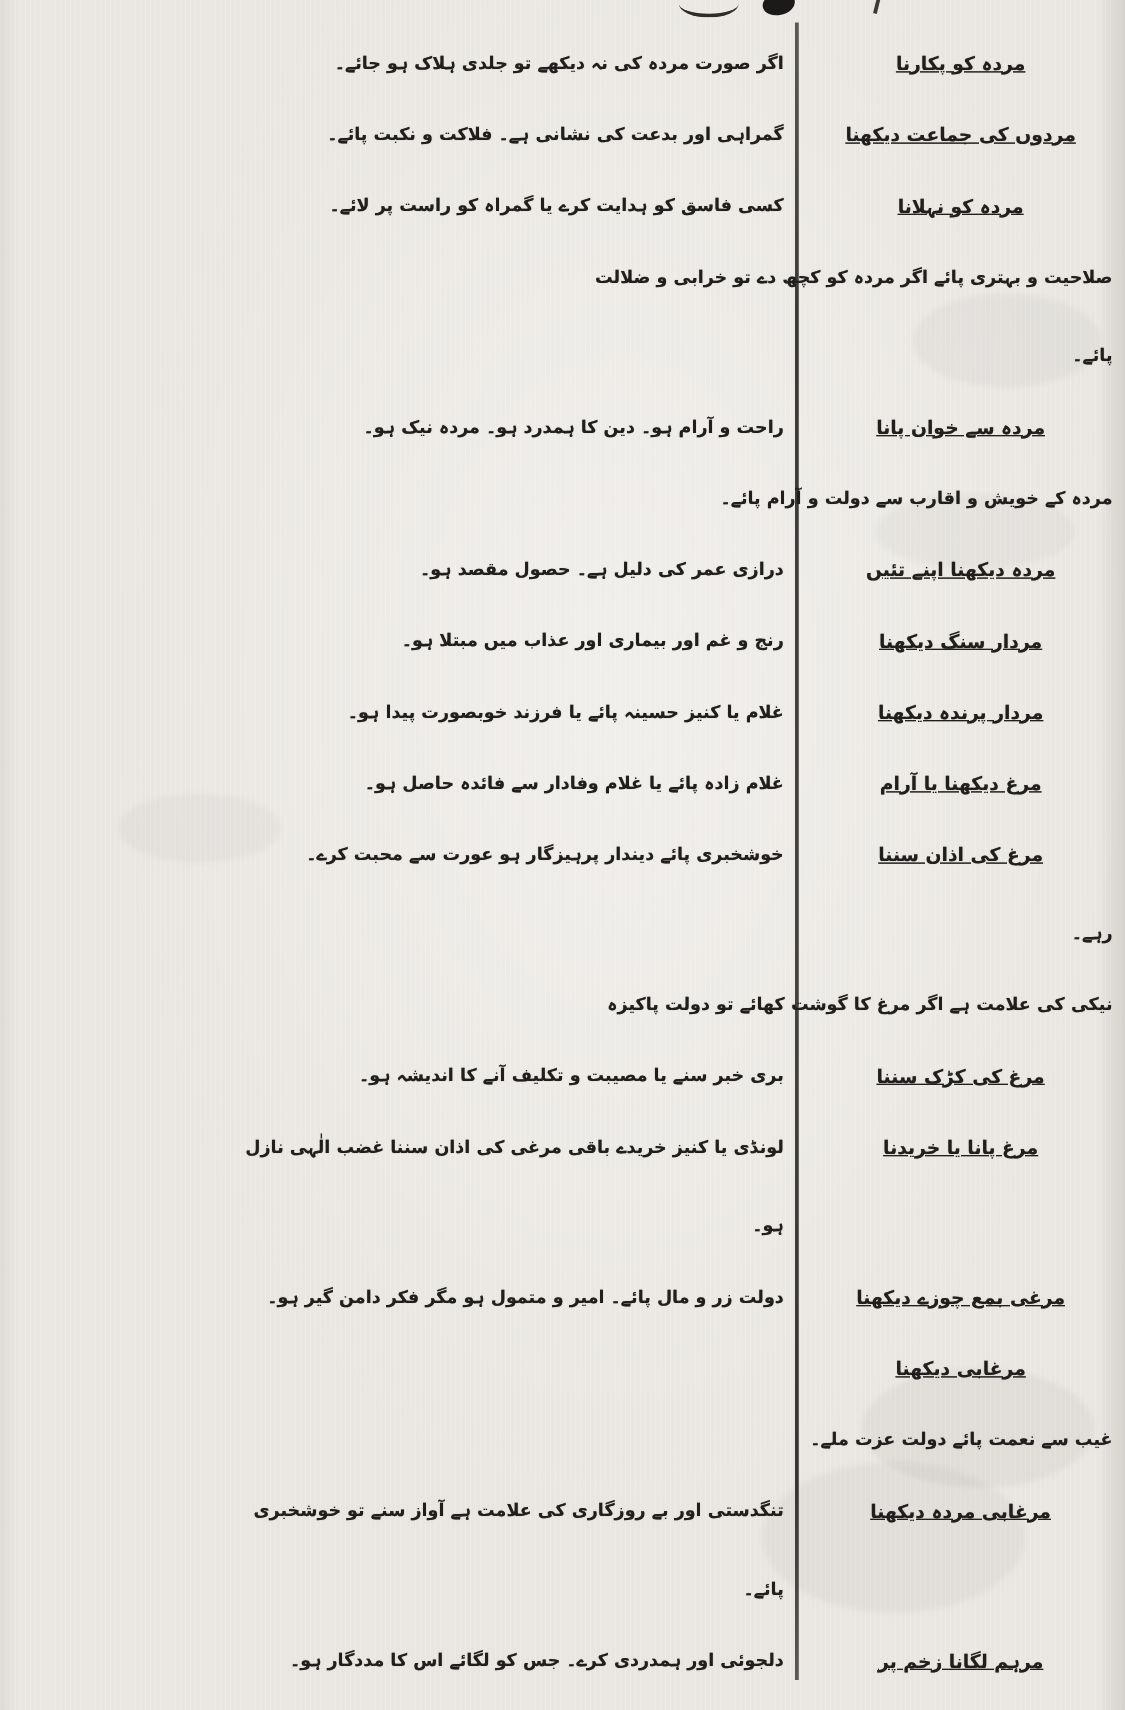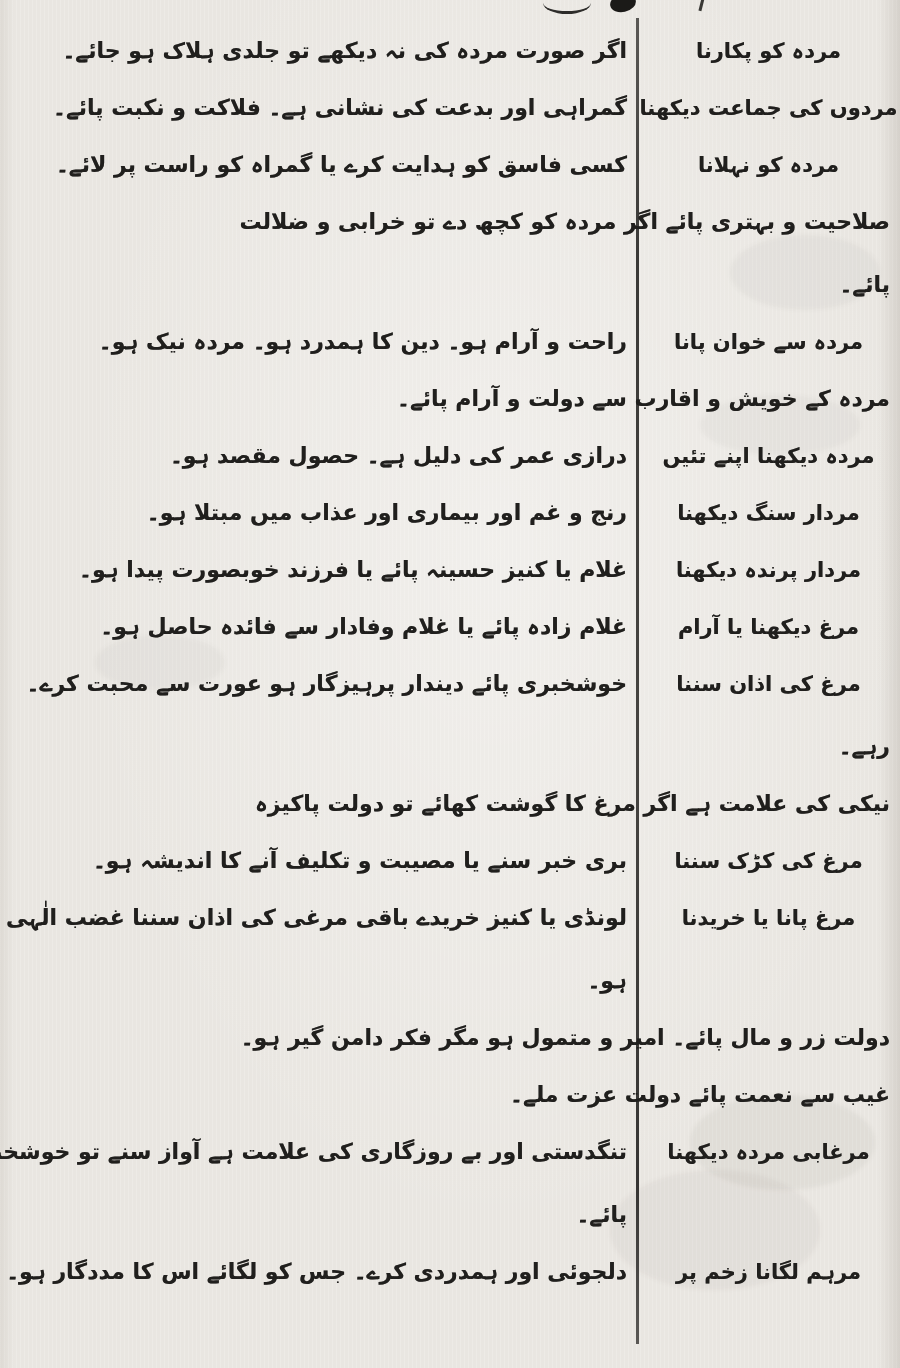--- a/index.html
+++ b/index.html
@@ -40,24 +40,24 @@
   .rows{position:absolute;inset:0;padding-top:22px;direction:rtl;}
   .row{display:flex;direction:rtl;}
   .topic-cell{
     width:263px;flex:0 0 263px;box-sizing:border-box;
     display:flex;justify-content:center;
   }
   .int-cell{flex:1;box-sizing:border-box;padding:0 10px 0 8px;}
   .line{
     height:57px;display:flex;align-items:center;
     white-space:nowrap;font-weight:bold;
-    font-size:22px;letter-spacing:0;
+    font-size:14px;letter-spacing:0;
     color:#201f1d;text-shadow:0 0 .6px rgba(32,31,29,.55);
   }
-  .topic-cell .line{font-size:21px;}
+  .topic-cell .line{font-size:15px;text-decoration:underline;}
   .line.cont{margin-top:6px;}
 </style>
 </head>
 <body>
 
 <div class="page">
 
   <div class="frag frag-arc"></div>
   <div class="frag frag-blob"></div>
   <div class="frag frag-tick"></div>
@@ -185,26 +185,32 @@
       <div class="topic-cell">
         <div class="line topic">مرغ پانا یا خریدنا</div>
       </div>
       <div class="int-cell">
           <div class="line">لونڈی یا کنیز خریدے باقی مرغی کی اذان سننا غضب الٰہی نازل</div>
           <div class="line cont">ہو۔</div>
         </div>
     </div>
 
     <div class="row">
+      <div class="topic-cell">
+        <div class="line topic">مرغی بمع چوزے دیکھنا</div>
+      </div>
       <div class="int-cell">
           <div class="line">دولت زر و مال پائے۔ امیر و متمول ہو مگر فکر دامن گیر ہو۔</div>
         </div>
     </div>
 
     <div class="row">
+      <div class="topic-cell">
+        <div class="line topic">مرغابی دیکھنا</div>
+      </div>
     </div>
 
     <div class="row">
       <div class="int-cell">
           <div class="line">غیب سے نعمت پائے دولت عزت ملے۔</div>
         </div>
     </div>
 
     <div class="row">
       <div class="topic-cell">

